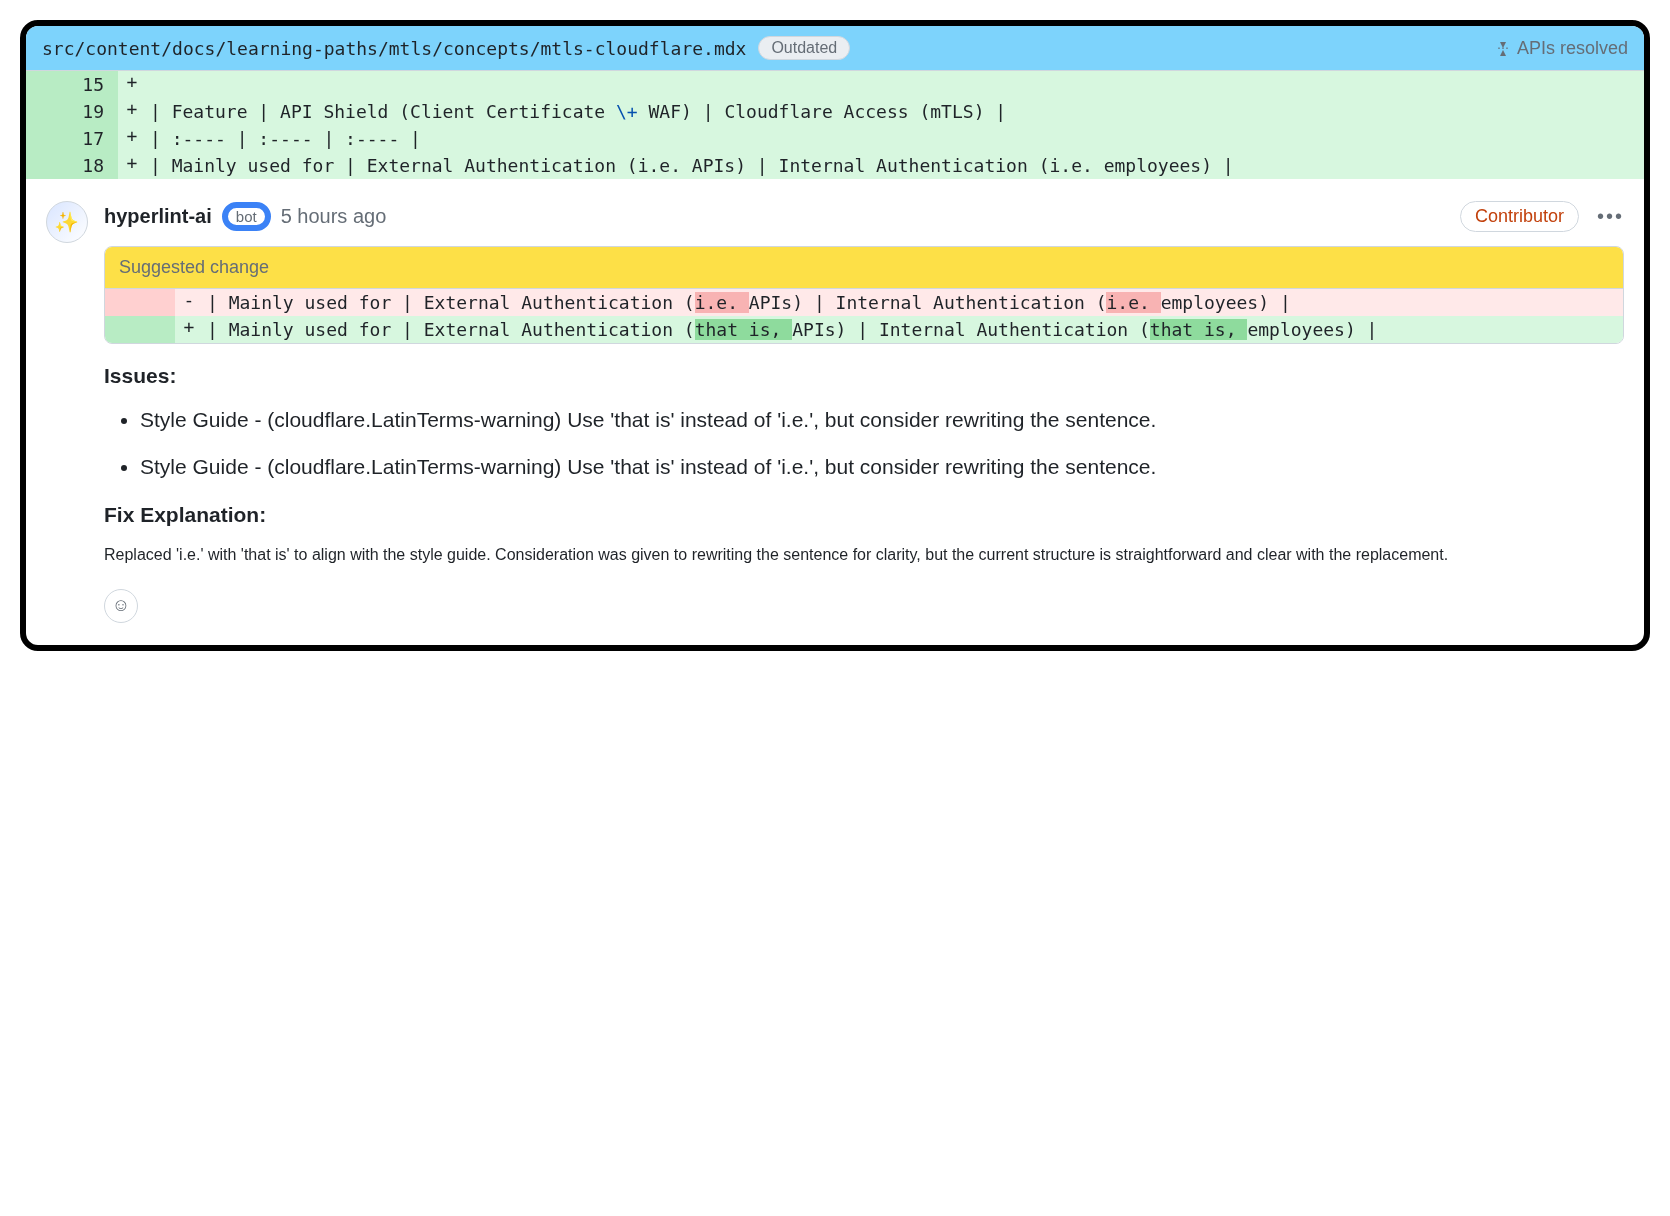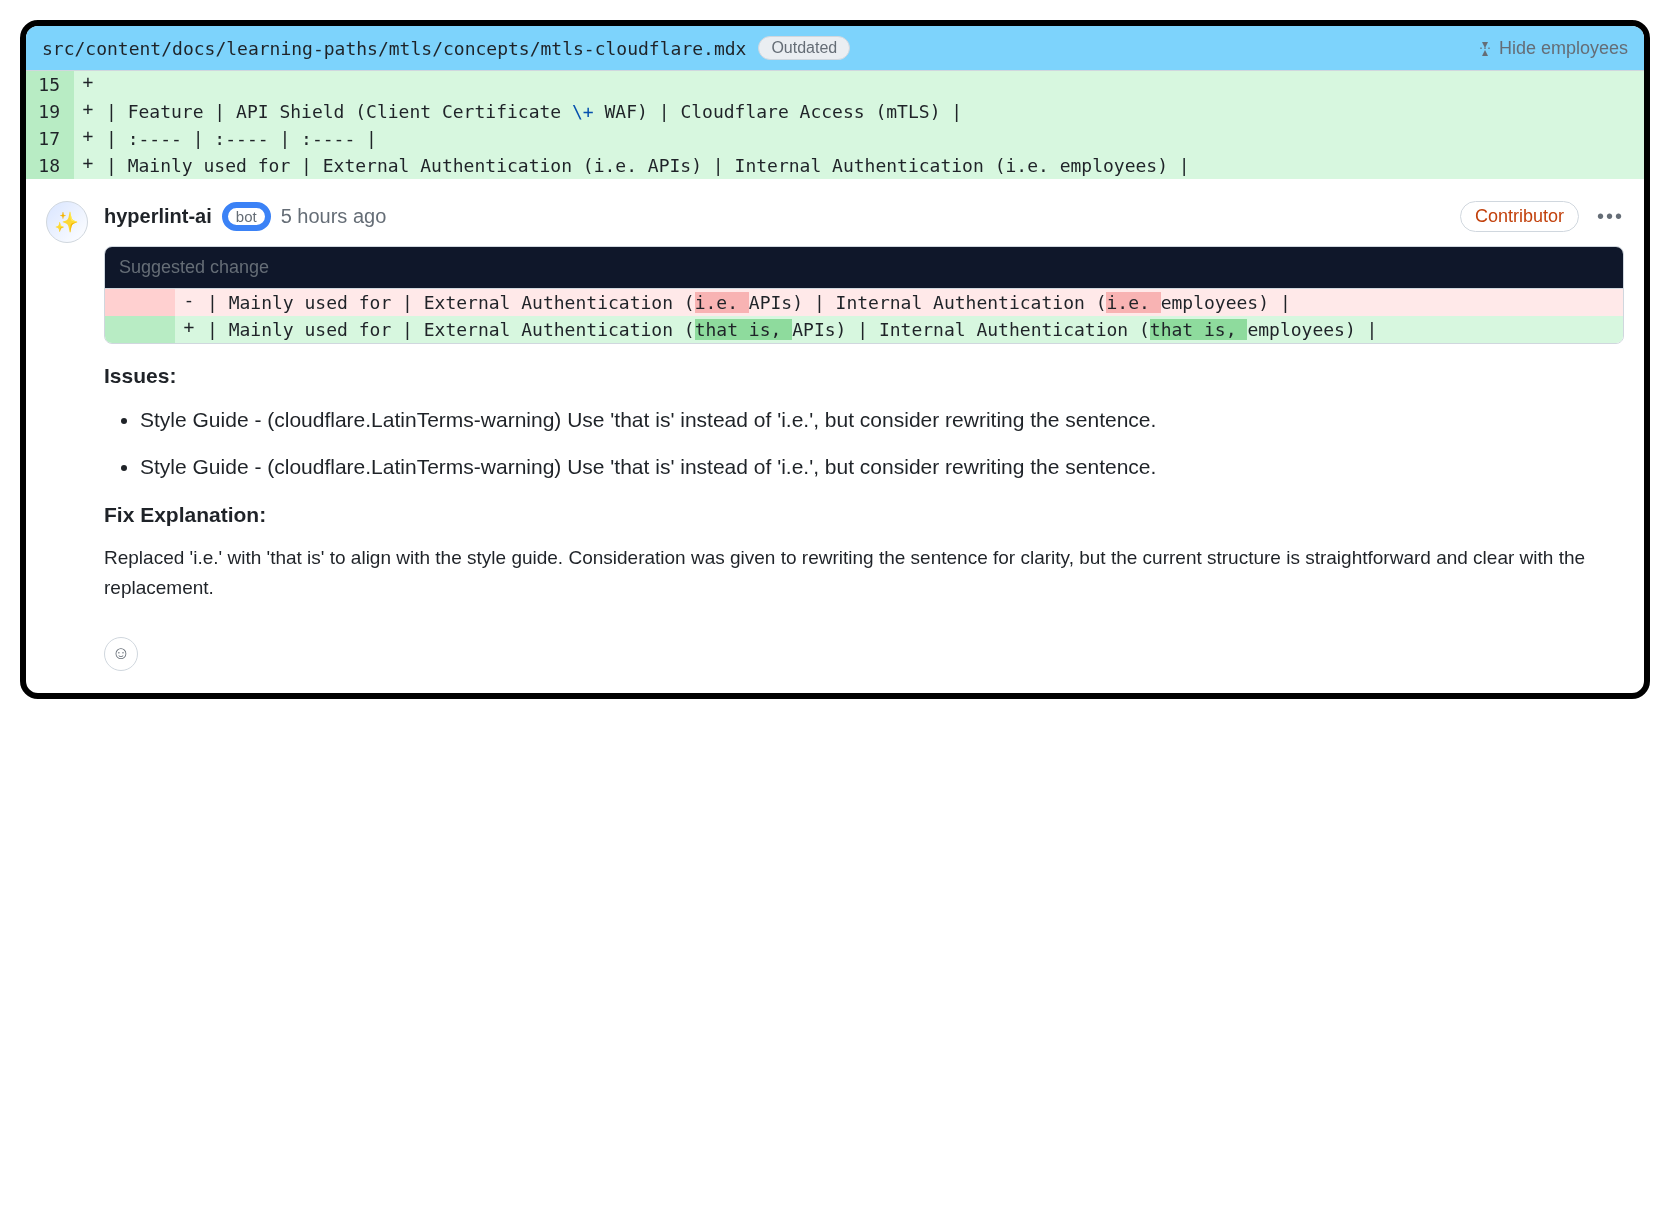--- a/index.html
+++ b/index.html
@@ -42,21 +42,21 @@
   .hide-resolved {
     display: flex; align-items: center; gap: 8px;
     color: #656d76; font-family: -apple-system, sans-serif; font-size: 18px;
     cursor: pointer;
   }
   .unfold-icon { display:inline-flex; flex-direction:column; align-items:center; line-height:4px; font-size:12px; }
 
   .diff-table { width: 100%; border-collapse: collapse; }
   .diff-table td { vertical-align: top; }
   .ln-cell {
-    width: 48px; text-align: right;
+    width: 92px; text-align: right;
     padding: 3px 14px 3px 4px;
     color: #1f2328;
     font-family: ui-monospace, SFMono-Regular, Menlo, monospace;
     font-size: 18px;
     user-select: none;
   }
   .mark-cell {
     width: 28px; text-align: center;
     font-family: ui-monospace, SFMono-Regular, Menlo, monospace;
     font-size: 18px; color: #1f2328;
@@ -86,26 +86,26 @@
   .comment-head { display:flex; align-items:center; justify-content:space-between; margin-bottom:14px;}
   .comment-meta { display:flex; align-items:center; gap:10px; font-size:20px;}
   .author { font-weight:600; color:#1f2328; }
   .bot-pill { border:6px solid #3b82f6; border-radius:999px; padding:0 8px; font-size:15px; color:#656d76;}
   .timestamp { color:#656d76; font-size:20px;}
   .head-right { display:flex; align-items:center; gap:18px;}
   .contributor-pill { border:1px solid #d0d7de; border-radius:999px; padding:4px 14px; font-size:18px; color:#c2410c;}
   .kebab { color:#656d76; font-size:20px; letter-spacing:2px; cursor:pointer;}
 
   .suggestion-box { border:1px solid #d0d7de; border-radius:8px; overflow:hidden; margin-bottom:20px;}
-  .suggestion-label { padding:10px 14px; color:#656d76; font-size:18px; background:#0f172a; border-bottom:1px solid #d0d7de;}
+  .suggestion-label { padding:10px 14px; color:#656d76; font-size:18px; background:#fde047; border-bottom:1px solid #d0d7de;}
 
   .issues-head, .fix-head { font-weight:700; font-size:21px; margin: 10px 0 16px 0;}
   .issues-list { list-style: disc; padding-left: 36px; font-size:21px; line-height:1.55; margin-bottom:20px;}
   .issues-list li { margin-bottom:14px; }
-  .fix-text { font-size:19px; line-height:1.55; margin-bottom:35px;}
+  .fix-text { font-size:16px; line-height:1.55; margin-bottom:21px;}
   .react-btn {
     width:34px; height:34px; border:1px solid #d0d7de; border-radius:50%;
     display:flex; align-items:center; justify-content:center;
     color:#656d76; cursor:pointer; font-size:18px;
   }
 
   .suggest-ln { width:70px; background:transparent;}
 </style>
 </head>
 <body>
@@ -116,21 +116,21 @@
     <div class="file-left">
       <span class="file-path">src/content/docs/learning-paths/mtls/concepts/mtls-cloudflare.mdx</span>
       <span class="outdated-pill">Outdated</span>
     </div>
     <div class="hide-resolved">
       <span class="unfold-icon">
         <span>▾</span>
           <span>⋯</span>
           <span>▴</span>
       </span>
-      <span>Hide employees</span>
+      <span>APIs resolved</span>
     </div>
   </div>
 
   <table class="diff-table">
     <tbody id="main-diff">
         <tr class="add-row">
           <td class="ln-cell">15</td>
           <td class="mark-cell">+</td>
           <td class="code-cell"><span></span></td>
         </tr>

